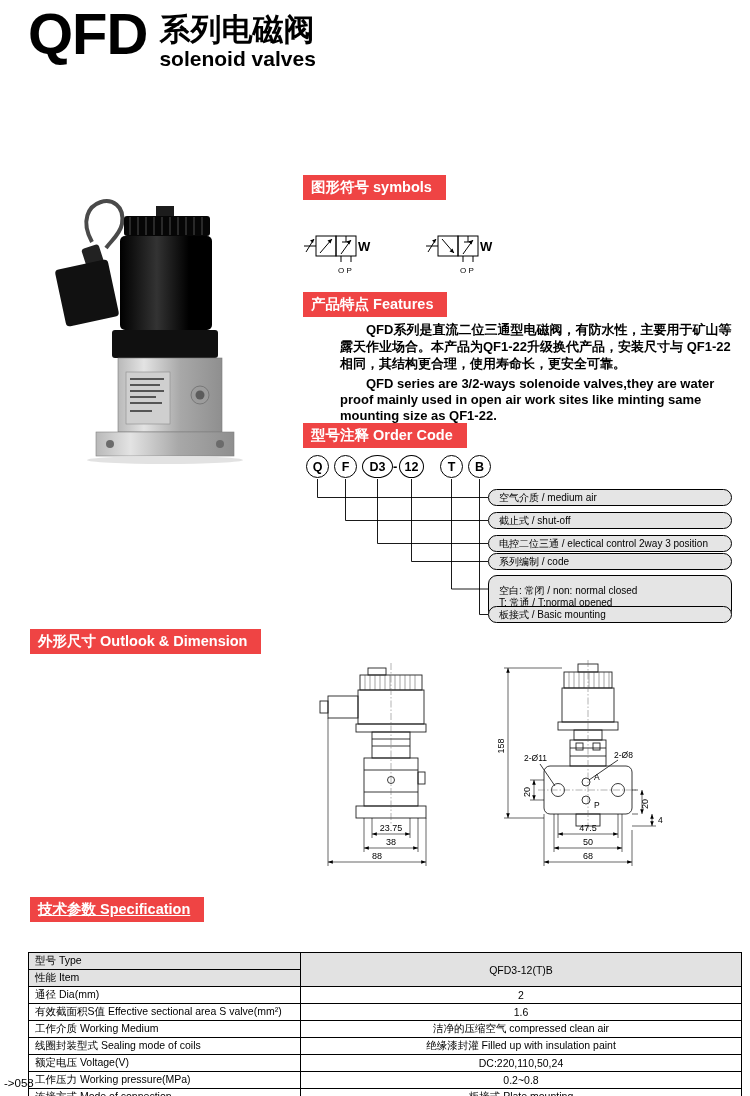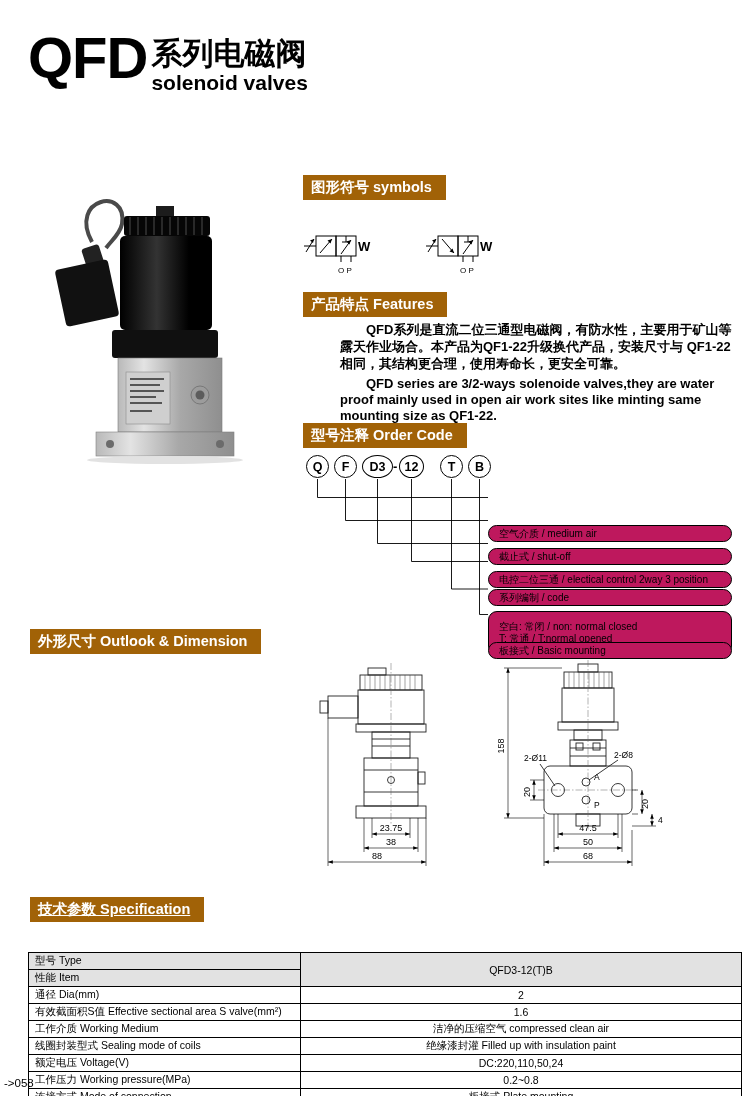--- a/index.html
+++ b/index.html
@@ -2,46 +2,46 @@
 <html><head>
 <meta charset="utf-8">
 <style>
   * { margin:0; padding:0; box-sizing:border-box; }
   html,body { background:#fff; }
   .page {
     position:relative; width:750px; height:1096px; background:#ffffff;
     font-family:"Liberation Sans", sans-serif; color:#000; overflow:hidden;
   }
   
-  .title-block { position:absolute; left:28px; top:30px; display:flex; align-items:flex-start; }
+  .title-block { position:absolute; left:28px; top:6px; display:flex; align-items:flex-start;gap:8px; }
   .title-main { font-size:58px; font-weight:bold; line-height:0.95; letter-spacing:-1px; }
   .title-right { margin-left:4px; margin-top:8px; }
   .title-cn { font-size:31px; font-weight:bold; line-height:1.0; }
   .title-en { font-size:21px; font-weight:bold; line-height:1.1; margin-top:2px; }
   
   .sec-header {
-    position:absolute; background:#a16207; color:#fff; font-weight:bold;
+    position:absolute; background:#ef4444; color:#fff; font-weight:bold;
     font-size:14.5px; padding:3px 14px 3px 8px; white-space:nowrap;
   }
   
   .features-text { position:absolute; left:336px; top:317px; width:407px; }
   .features-text p { margin:4px;font-weight:bold; }
   .p-cn { font-size:13px; line-height:17px; text-indent:26px; }
   .p-en { font-size:13px; line-height:16px; text-indent:26px; margin-top:2px; }
   
   .code-circle {
     position:absolute; height:23px; border:1.6px solid #000; border-radius:50%;
     display:flex; align-items:center; justify-content:center;
     font-weight:bold; font-size:12.5px; background:#fff;
   }
   .code-sep { position:absolute; font-weight:bold; font-size:13px; }
   .oc-box {
     position:absolute; left:488px; width:244px; border:1px solid #000; border-radius:9px;
     display:flex; flex-direction:column; justify-content:center;
-    padding-left:10px; font-size:10px; line-height:12px; background:#be185d;margin-top:36px;
+    padding-left:10px; font-size:10px; line-height:12px; background:#e5e5e5;
   }
   
   .spec-table { position:absolute; left:28px; top:952px; width:714px; border-collapse:collapse; }
   .spec-table td { border:1px solid #000; font-size:10.5px; padding:1px 6px; height:15px; }
   .spec-table td.lbl { width:272px; text-align:left; }
   .spec-table td.val { text-align:center; }
   .spec-table tr.hdr td { background:#e2e2e2; }
   
   .page-number { position:absolute; left:4px; top:1077px; font-size:11.5px; }
   svg text { font-family:"Liberation Sans", sans-serif; }

